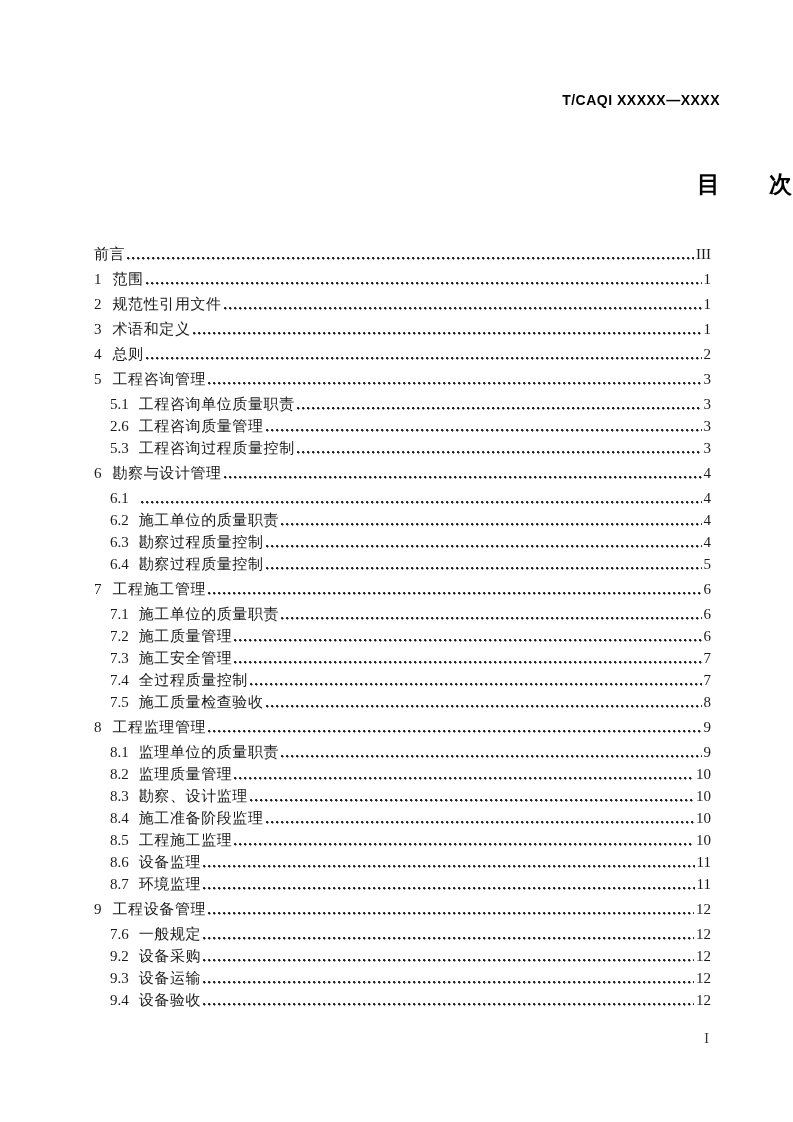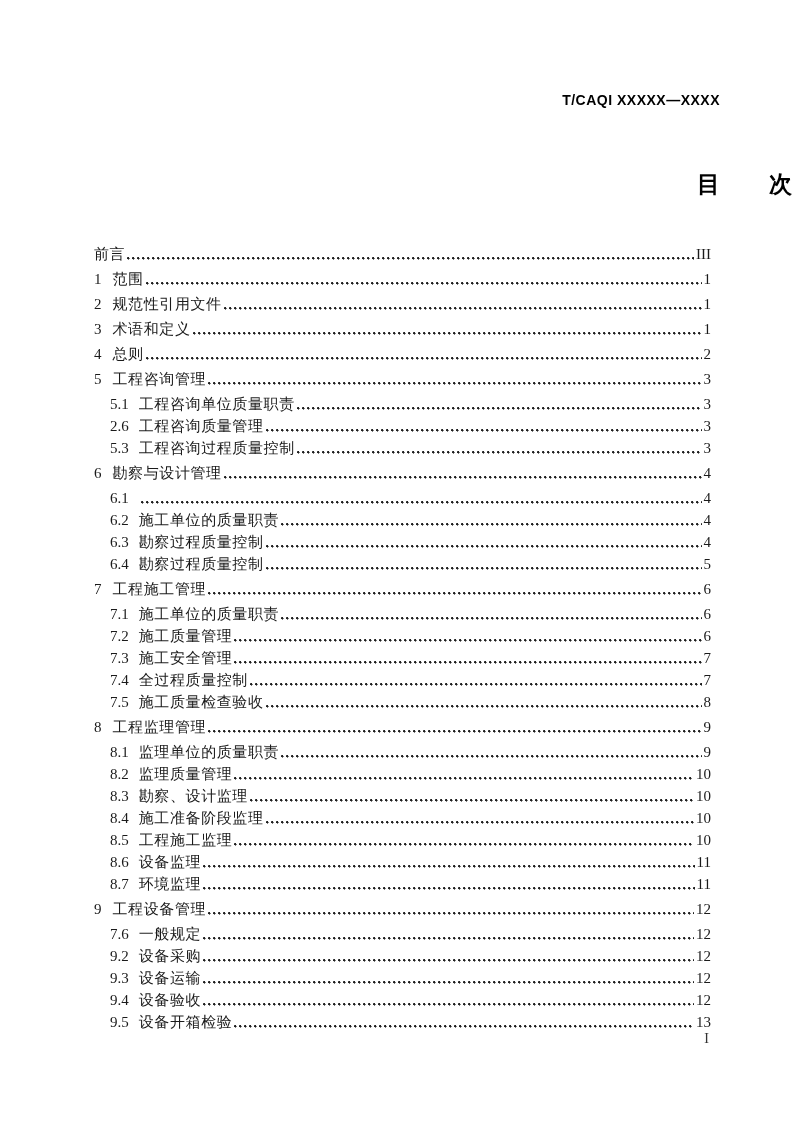--- a/index.html
+++ b/index.html
@@ -321,22 +321,16 @@
     <span class="toc-page">12</span>
   </div>
 
   <div class="toc-row lvl2">
     <span class="toc-num">9.4</span>
     <span class="toc-label">设备验收</span>
     <span class="toc-dots"></span>
     <span class="toc-page">12</span>
   </div>
 
-  <div class="toc-row lvl2">
-    <span class="toc-num">9.5</span>
-    <span class="toc-label">设备开箱检验</span>
-    <span class="toc-dots"></span>
-    <span class="toc-page">13</span>
-  </div>
 </div>
 
   <div class="doc-footer">I</div>
 </div>
 
 </body></html>

